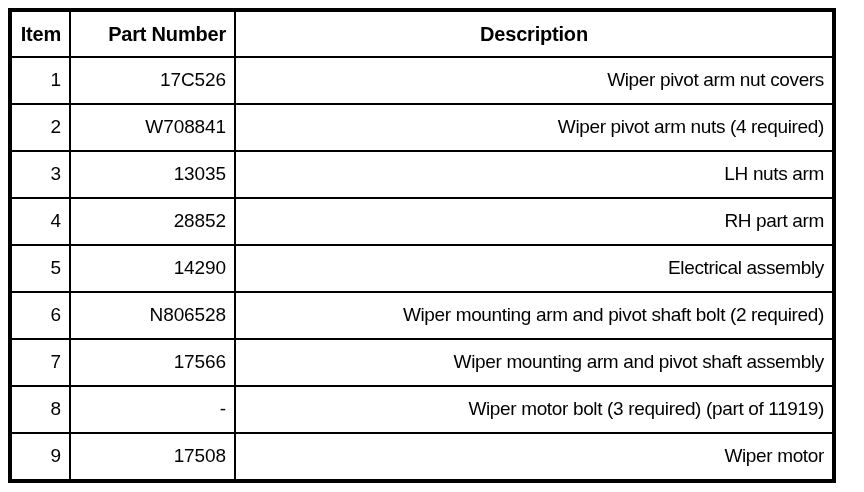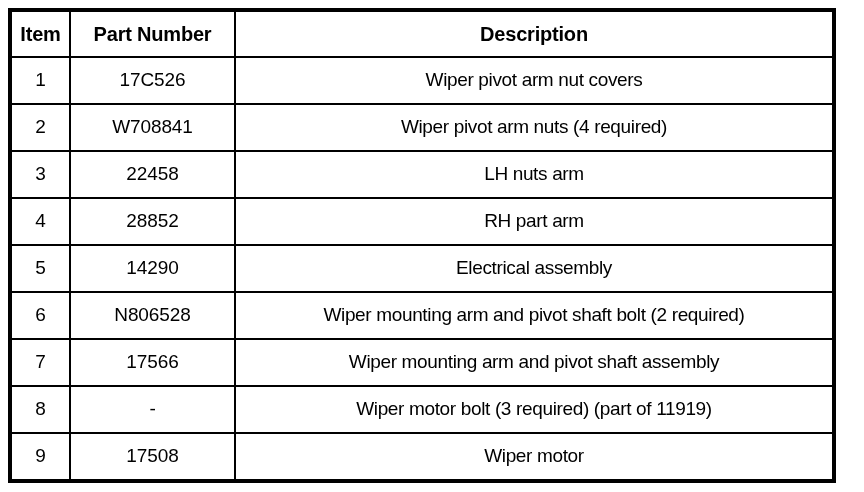--- a/index.html
+++ b/index.html
@@ -35,31 +35,32 @@
   .parts-table col.c-desc { width: auto; }
 
   .parts-table th,
   .parts-table td {
     border: 2px solid #000000;
     padding: 0 8px;
     height: 45px;
     vertical-align: middle;
     font-size: 19px;
     line-height: 1.1;
-    text-align: center;
+    text-align: right;
     white-space: nowrap;
     overflow: hidden;
   }
   .parts-table thead th {
     font-weight: bold;
     font-size: 20px;
     letter-spacing: -0.2px;
     height: 44px;
   }
   .parts-table thead th.th-desc {
+    text-align: center;
   }
   .parts-table tbody td {
     font-weight: normal;
     letter-spacing: -0.1px;
   }
   .parts-table tbody td.td-desc {
     letter-spacing: -0.35px;
   }
 </style>
 </head>
@@ -85,21 +86,21 @@
         <td class="td-part">17C526</td>
         <td class="td-desc">Wiper pivot arm nut covers</td>
       </tr>
       <tr>
         <td class="td-item">2</td>
         <td class="td-part">W708841</td>
         <td class="td-desc">Wiper pivot arm nuts (4 required)</td>
       </tr>
       <tr>
         <td class="td-item">3</td>
-        <td class="td-part">22458</td>
+        <td class="td-part">13035</td>
         <td class="td-desc">LH nuts arm</td>
       </tr>
       <tr>
         <td class="td-item">4</td>
         <td class="td-part">28852</td>
         <td class="td-desc">RH part arm</td>
       </tr>
       <tr>
         <td class="td-item">5</td>
         <td class="td-part">14290</td>

